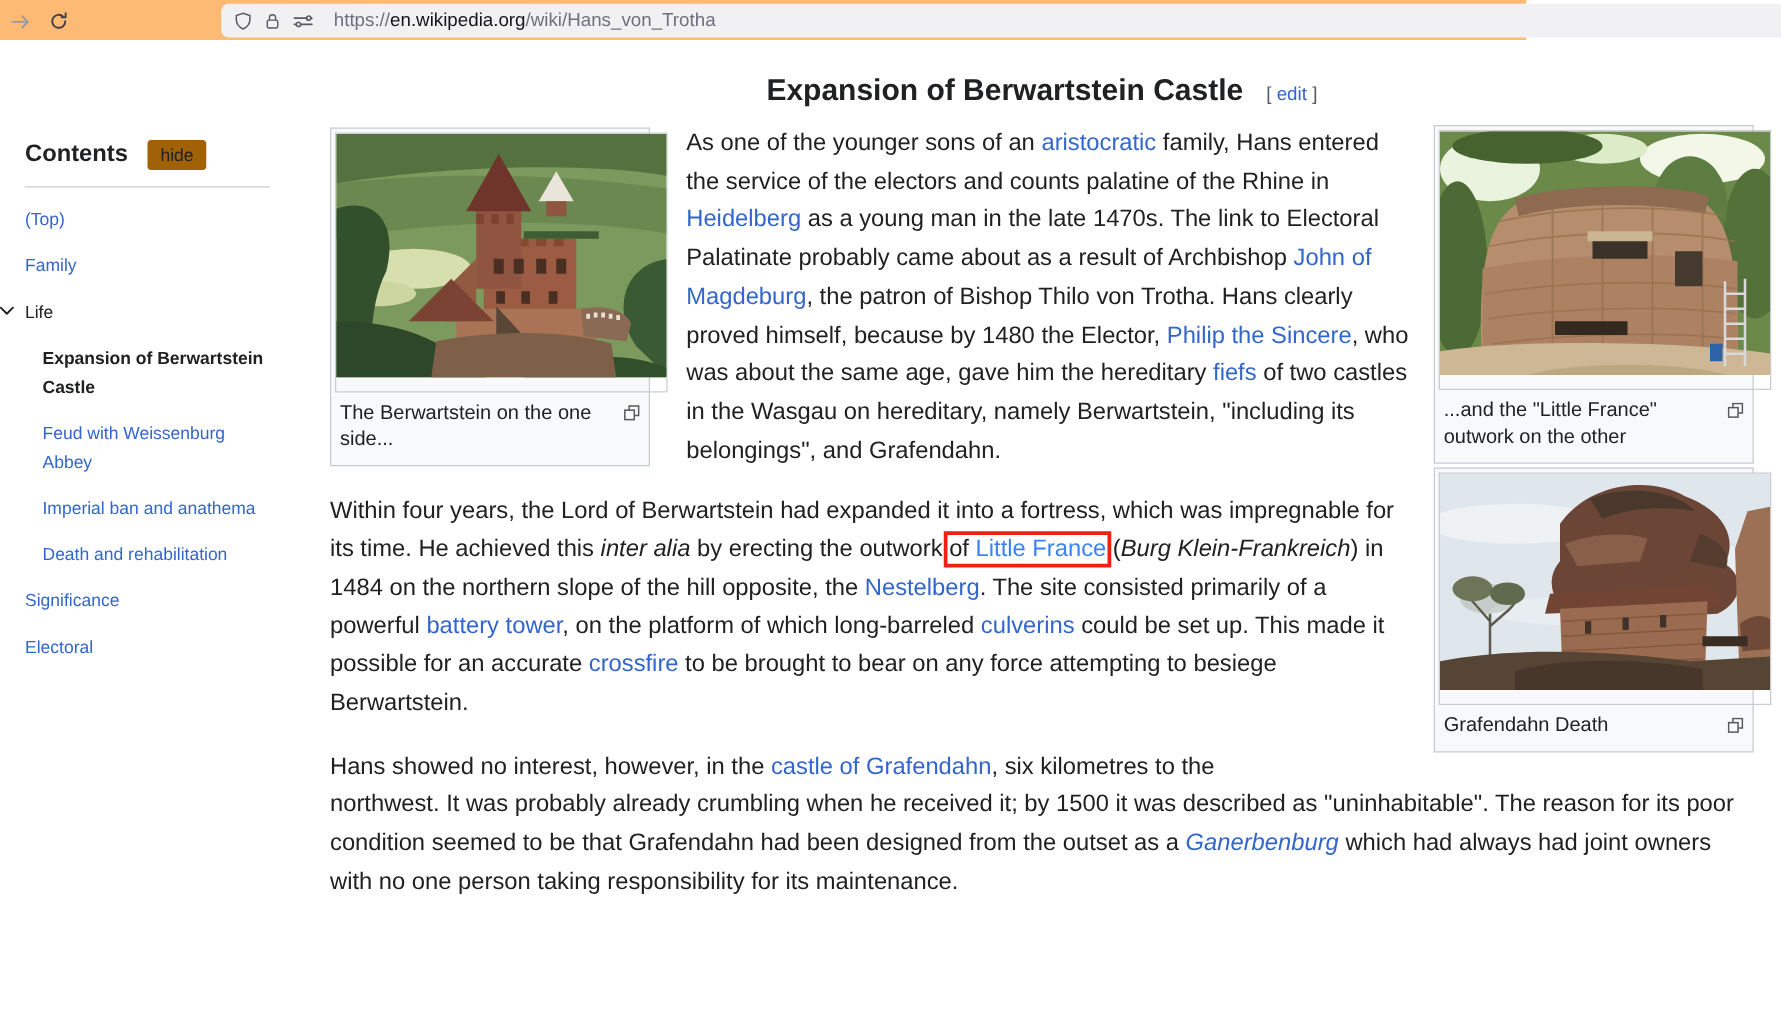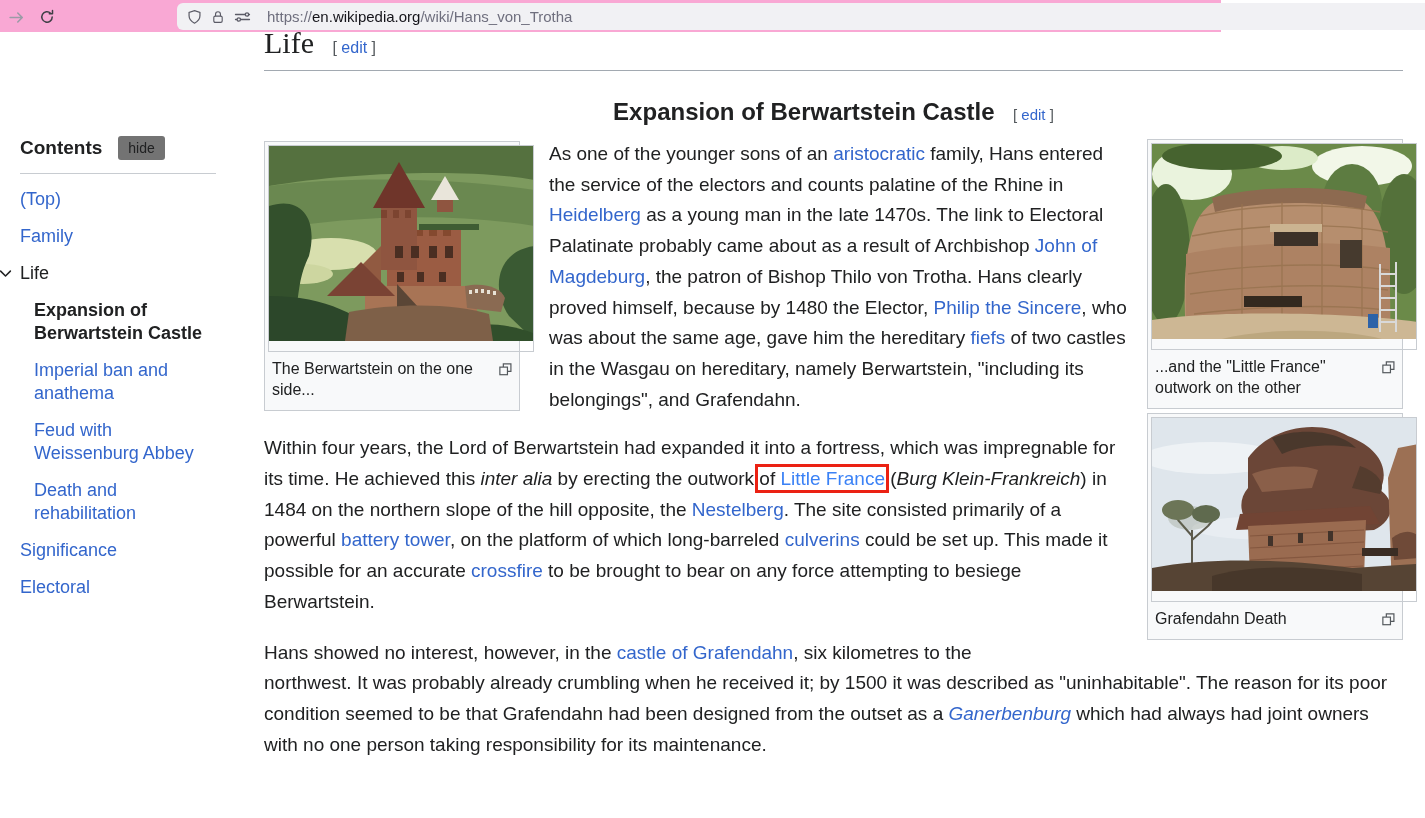--- a/index.html
+++ b/index.html
@@ -1,39 +1,39 @@
 <!DOCTYPE html>
 <html><head>
 <meta charset="utf-8">
 <style>
   * { margin:0; padding:0; box-sizing:border-box; }
   html,body { width:1425px; height:818px; background:#fff; overflow:hidden;
               font-family:"Liberation Sans","DejaVu Sans",sans-serif; color:#202122; }
 
   
-  .browser-bar { position:absolute; top:0; left:0; width:1221px; height:32px; background:#f9a8d4; z-index:50; }
+  .browser-bar { position:absolute; top:0; left:0; width:1221px; height:32px; background:#fdba74; z-index:50; }
   .nav-btn { position:absolute; top:4px; width:26px; height:26px; display:flex; align-items:center; justify-content:center; border-radius:4px; cursor:default; }
   .nav-forward { left:3px; color:#9b9ba6; }
   .nav-reload  { left:34px; color:#3f3f46; }
   .url-bar { position:absolute; left:177px; top:3px; width:1260px; height:27px; background:#f1f1f4; border-radius:6px; display:flex; align-items:center; padding-left:10px; }
   .url-icon { color:#5b5b66; margin-right:9px; display:flex; align-items:center; }
   .url-text { font-size:15px; color:#6f6f7e; margin-left:7px; white-space:nowrap; }
   .url-text .domain { color:#15141a; }
 
   
   .content { position:absolute; top:32px; left:0; right:0; bottom:0; overflow:hidden; }
 
   
-  .toc { position:absolute; left:20px; top:104px; width:196px; }
+  .toc { position:absolute; left:20px; top:80px; width:196px; }
   .toc-header { display:flex; align-items:center; gap:16px; }
   .toc-title { font-size:19px; font-weight:700; color:#202122; }
-  .toc-hide-btn { font-size:14px; color:#202122; background:#737373; border:none; border-radius:3px; padding:4px 10px; cursor:pointer; }
+  .toc-hide-btn { font-size:14px; color:#202122; background:#a16207; border:none; border-radius:3px; padding:4px 10px; cursor:pointer; }
   .toc-divider { border:none; border-top:1px solid #c8ccd1; margin-top:13px; }
   .toc-list { margin-top:7px; }
-  .toc-link { display:block; margin:14px 0; font-size:18px; line-height:23px; color:#3366cc; text-decoration:none; }
+  .toc-link { display:block; margin:14px 0; font-size:14px; line-height:23px; color:#3366cc; text-decoration:none; }
   .toc-link.plain { color:#202122; }
   .toc-link.active { color:#202122; font-weight:700; }
   .toc-sub { padding-left:14px; }
   .toc-life { position:relative; }
   .toc-chevron { position:absolute; left:-21px; top:4px; color:#202122; }
 
   
   .article { position:absolute; left:264px; top:0; width:1139px; }
   .h2-row { margin-top:-6px; border-bottom:1px solid #a2a9b1; padding-bottom:10px; }
   .h2-title { font-family:"Liberation Serif","DejaVu Serif",serif; font-size:30px; font-weight:400; display:inline; }
@@ -113,35 +113,31 @@
       <div class="toc-life">
         <span class="toc-chevron">
           <svg width="13" height="13" viewBox="0 0 12 12">
               <path d="M1.5 3.8 6 8.3l4.5-4.5" fill="none" stroke="currentColor" stroke-width="1.4" stroke-linecap="round" stroke-linejoin="round"></path>
             </svg>
         </span>
         <a href="#" class="toc-link plain">Life</a>
       </div>
       <div class="toc-sub">
         <a href="#" class="toc-link active">Expansion of Berwartstein Castle</a>
+        <a href="#" class="toc-link">Feud with Weissenburg Abbey</a>
         <a href="#" class="toc-link">Imperial ban and anathema</a>
-        <a href="#" class="toc-link">Feud with Weissenburg Abbey</a>
         <a href="#" class="toc-link">Death and rehabilitation</a>
       </div>
       <a href="#" class="toc-link">Significance</a>
       <a href="#" class="toc-link">Electoral</a>
     </div>
   </nav>
 
   <main class="article">
 
-    <div class="h2-row">
-      <h2 class="h2-title">Life</h2>
-      <span class="edit-section"><span>[</span> <a href="#">edit</a> <span>]</span></span>
-    </div>
 
     <div class="h3-row">
       <h3 class="h3-title">Expansion of Berwartstein Castle</h3>
       <span class="edit-section"><span>[</span> <a href="#">edit</a> <span>]</span></span>
     </div>
 
     <div class="section-body">
 
       <figure class="thumb thumb-right1">
         <div class="thumb-img">

